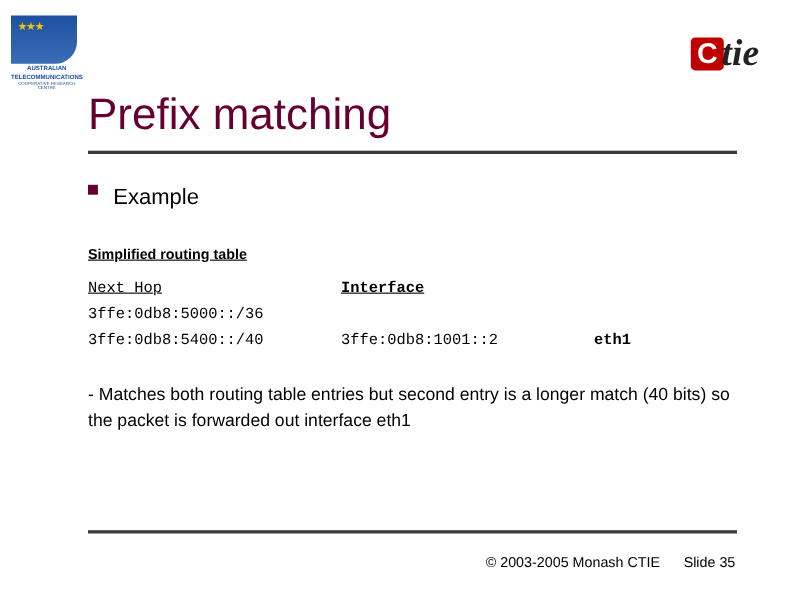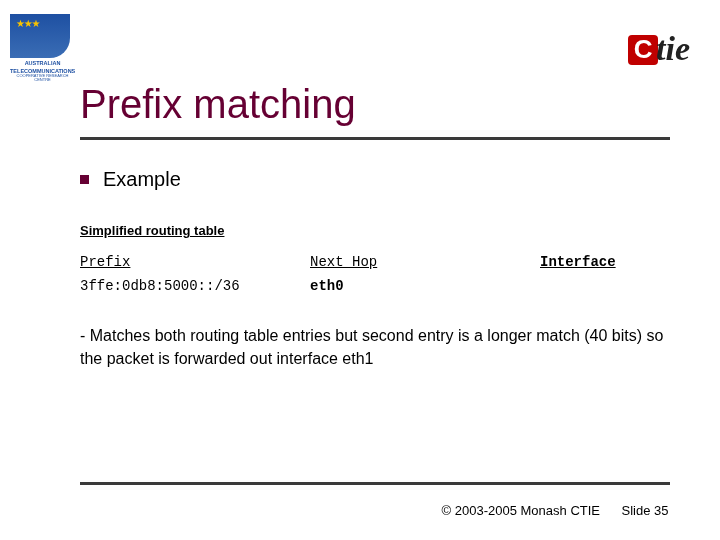--- a/index.html
+++ b/index.html
@@ -86,21 +86,21 @@
   }
   .title-rule {
     margin-top: 10px;
     width: 590px;
     height: 3px;
     background: #3a3a3a;
   }
   .example-row {
     margin-top: 28px;
     display: flex;
-    align-items: center;
+    align-items: flex-start;
     gap: 14px;
   }
   .bullet {
     width: 9px;
     height: 9px;
     background: #660033;
   }
   .example-text {
     font-size: 20px;
     color: #000;
@@ -180,27 +180,30 @@
 
   <div class="example-row">
     <div class="bullet"></div>
     <div class="example-text">Example</div>
   </div>
 
   <div class="table-caption">Simplified routing table</div>
 
   <div class="rtable">
     <div class="rrow header">
-      <div class="c1">Prefix</div>
       <div class="c2">Next Hop</div>
       <div class="c3">Interface</div>
     </div>
     <div class="rrow">
       <div class="c1">3ffe:0db8:5000::/36</div>
-      <div class="c3">eth0</div>
+    </div>
+    <div class="rrow">
+      <div class="c1">3ffe:0db8:5400::/40</div>
+      <div class="c2">3ffe:0db8:1001::2</div>
+      <div class="c3">eth1</div>
     </div>
   </div>
 
   <div class="body-text">
     <p>- Matches both routing table entries but second entry is a longer match (40 bits) so the packet is forwarded out interface eth1</p>
   </div>
 </div>
 
 <div class="footer">
   <div class="foot-rule"></div>

